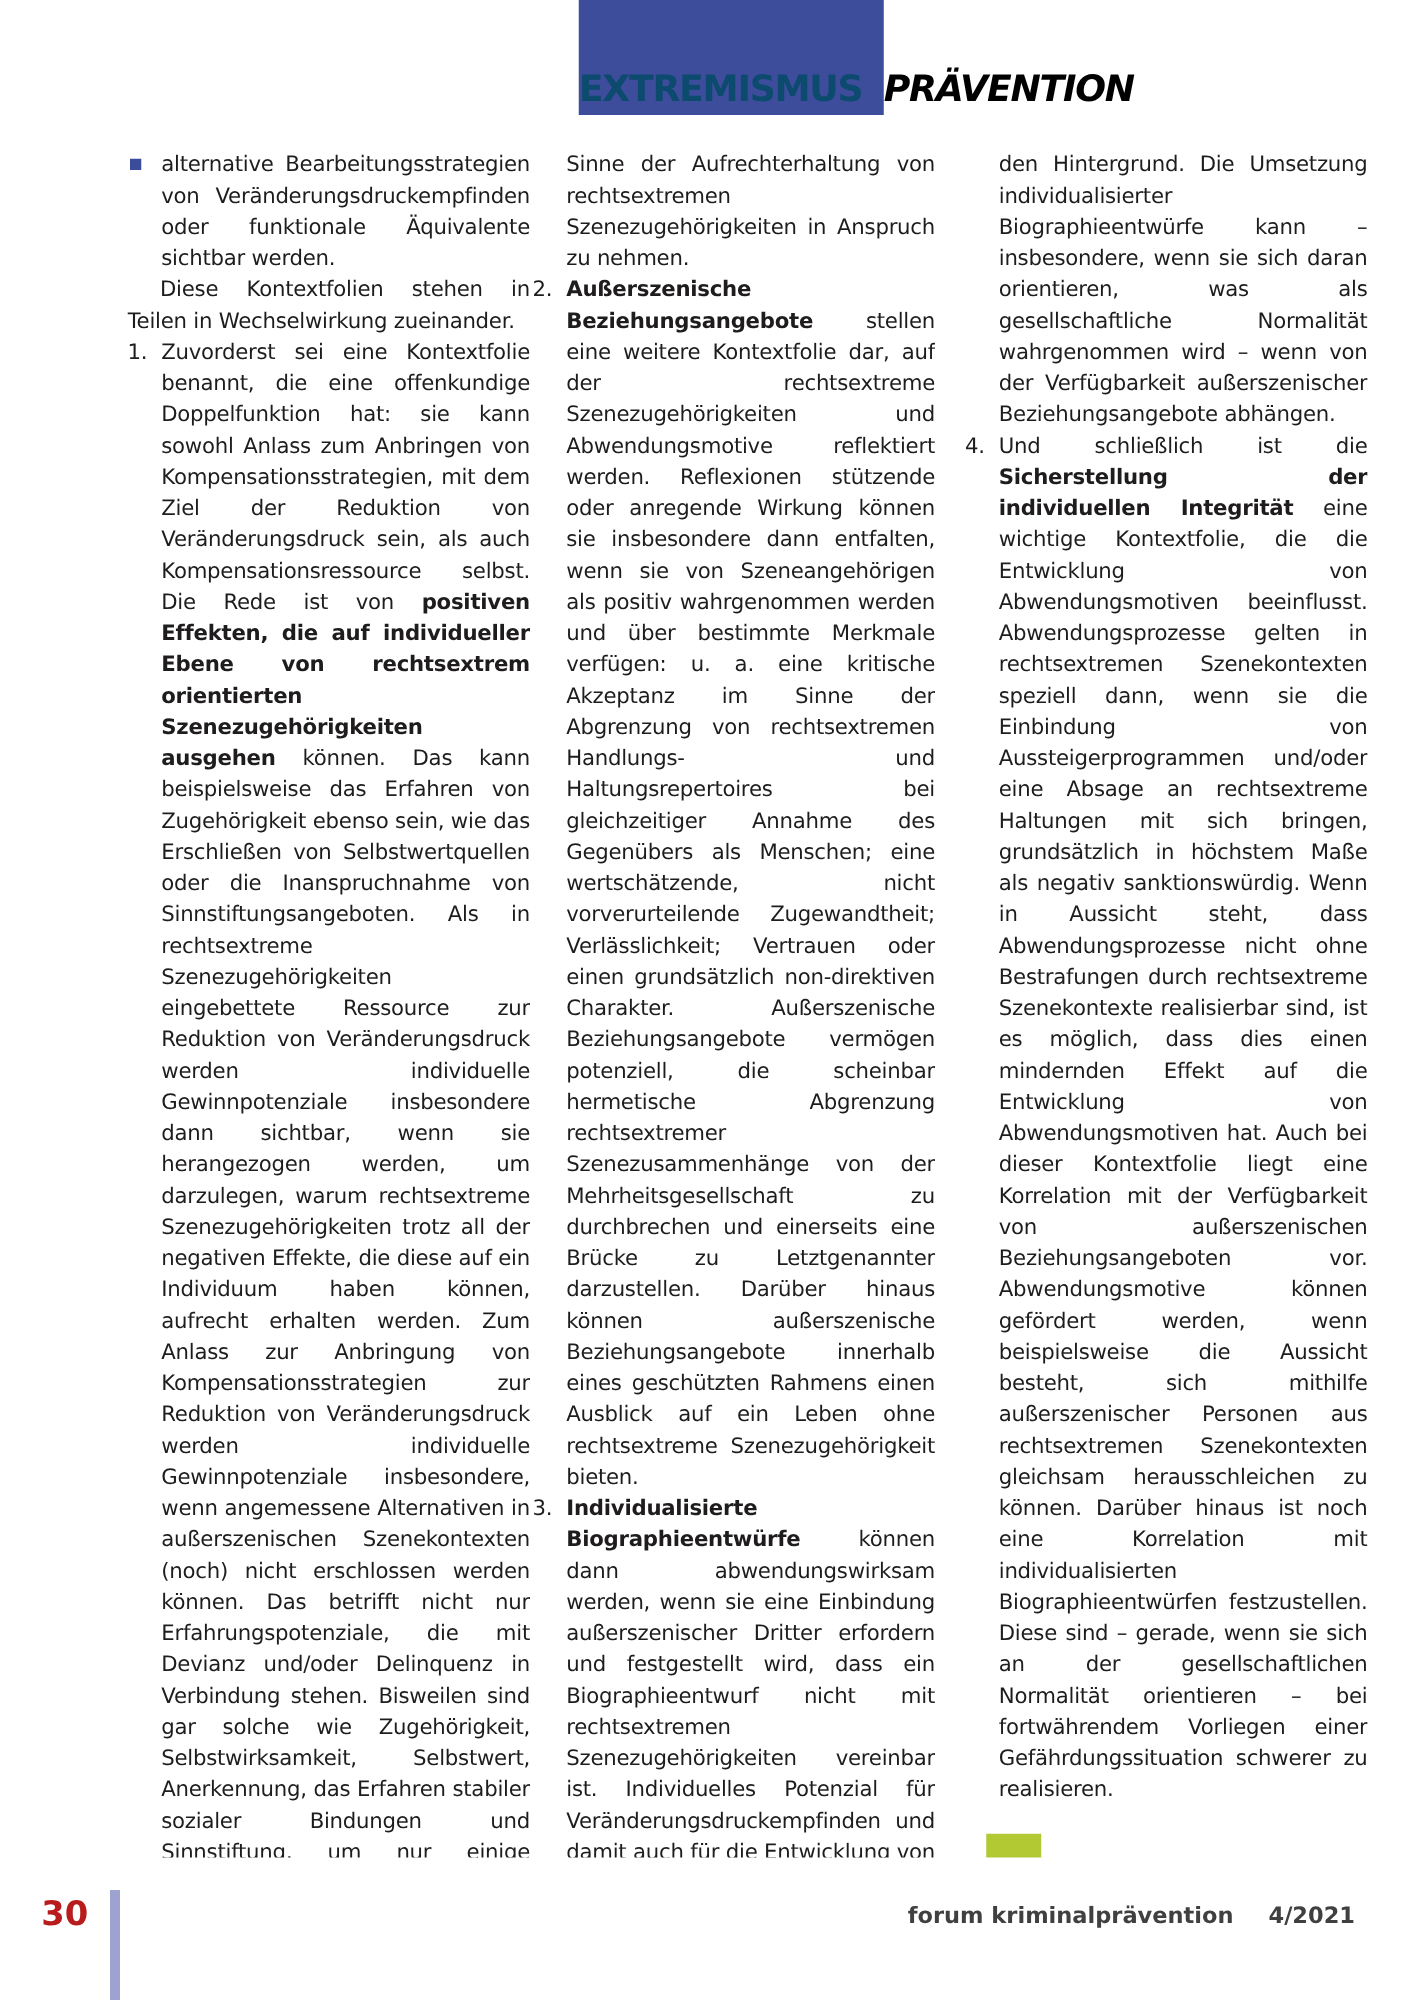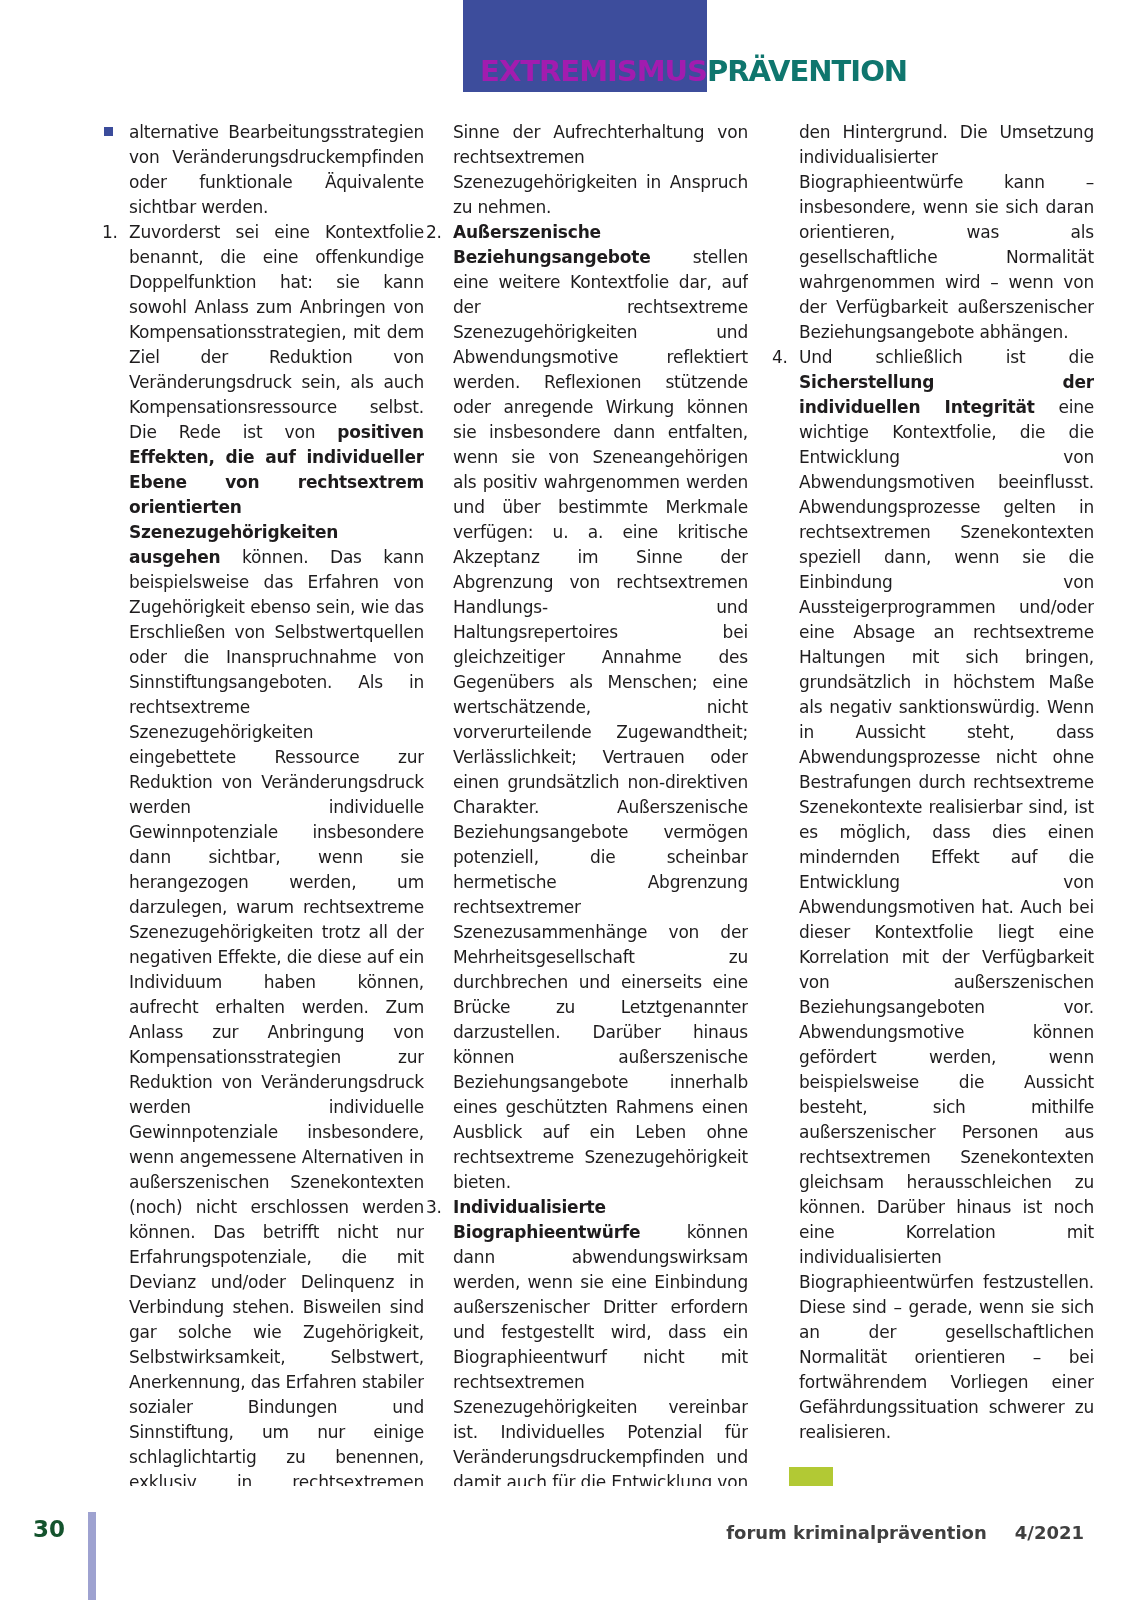--- a/index.html
+++ b/index.html
@@ -8,22 +8,22 @@
     font-family:"DejaVu Sans","Liberation Sans",sans-serif;
     color:#1e1c1d;overflow:hidden;
   }
   
   .hdr{position:absolute;left:463px;top:0;height:92px;width:600px;}
   .hdr-box{position:absolute;left:0;top:0;width:244px;height:92px;background:#3d4d9c;}
   .hdr-title{
     position:absolute;left:0;bottom:6px;white-space:nowrap;
     font-weight:bold;font-size:29px;letter-spacing:-1px;line-height:1;
   }
-  .hdr-title .w{display:inline-block;width:244px;text-align:right;color:#a21caf;}
-  .hdr-title .b{color:#0f766e;}
+  .hdr-title .w{display:inline-block;width:244px;text-align:left;color:#0c4a6e;}
+  .hdr-title .b{color:#000000;font-style:italic;}
   
   .col{
     position:absolute;top:120px;width:322px;height:1366px;overflow:hidden;
     font-size:17px;line-height:25px;text-align:justify;
     letter-spacing:-0.2px;hyphens:auto;margin-left:24px;
   }
   .c1{left:78px}.c2{left:402px}.c3{left:748px}
   b{font-weight:bold;}
   .bullet-item{position:relative;padding-left:27px;}
   .sq-bullet{
@@ -36,21 +36,21 @@
   
   .section-head{position:relative;margin-top:22px;height:95px;}
   .green-sq{position:absolute;left:17px;top:0;width:44px;height:44px;background:#b2c934;}
   .section-head h2{
     position:relative;margin:0;padding:21px 0 0 42px;width:250px;
     font-size:19px;line-height:25px;color:#2d4e9e;font-weight:bold;
     text-align:left;letter-spacing:0;
   }
   
   .page-num{
-    position:absolute;left:33px;top:1516px;font-size:23px;font-weight:bold;color:#14532d;
+    position:absolute;left:33px;top:1516px;font-size:27px;font-weight:bold;color:#b91c1c;
   }
   .footer-bar{position:absolute;left:88px;top:1512px;width:8px;height:88px;background:#9ea2d0;}
   .footer-right{
     position:absolute;right:48px;top:1522px;font-size:18px;font-weight:bold;color:#404040;
     white-space:nowrap;
   }
   .footer-right .issue{margin-left:28px;}
 </style>
 </head>
 <body>
@@ -60,20 +60,21 @@
   <div class="hdr-title">
     <span class="w">EXTREMISMUS</span><span class="b">PRÄVENTION</span>
   </div>
 </header>
 
 <div class="col c1">
   <div class="bullet-item">
     <span class="sq-bullet"></span>
     <span>alternative Bearbeitungsstrategien von Veränderungsdruckempfinden oder funktionale Äquivalente sichtbar werden.</span>
   </div>
+  <div class="p-indent">Diese Kontextfolien stehen in Teilen in Wechselwirkung zueinander.</div>
   <div class="num-item">
     <span class="num">1.</span>
     <span>Zuvorderst sei eine Kontextfolie benannt, die eine offenkundige Doppelfunktion hat: sie kann sowohl Anlass zum Anbringen von Kompensationsstrategien, mit dem Ziel der Reduktion von Veränderungsdruck sein, als auch Kompensationsressource selbst. Die Rede ist von </span><b>positiven Effekten, die auf individueller Ebene von rechtsextrem orientierten Szenezugehörigkeiten ausgehen</b><span> können. Das kann beispielsweise das Erfahren von Zugehörigkeit ebenso sein, wie das Erschließen von Selbstwertquellen oder die Inanspruchnahme von Sinnstiftungsangeboten. Als in rechtsextreme Szenezugehörigkeiten eingebettete Ressource zur Reduktion von Veränderungsdruck werden individuelle Gewinnpotenziale insbesondere dann sichtbar, wenn sie herangezogen werden, um darzulegen, warum rechtsextreme Szenezugehörigkeiten trotz all der negativen Effekte, die diese auf ein Individuum haben können, aufrecht erhalten werden. Zum Anlass zur Anbringung von Kompensationsstrategien zur Reduktion von Veränderungsdruck werden individuelle Gewinnpotenziale insbesondere, wenn angemessene Alternativen in außerszenischen Szenekontexten (noch) nicht erschlossen werden können. Das betrifft nicht nur Erfahrungspotenziale, die mit Devianz und/oder Delinquenz in Verbindung stehen. Bisweilen sind gar solche wie Zugehörigkeit, Selbstwirksamkeit, Selbstwert, Anerkennung, das Erfahren stabiler sozialer Bindungen und Sinnstiftung, um nur einige schlaglichtartig zu benennen, exklusiv in rechtsextremen Szenekontexten zu erschließen (und häufig auch hinwendungsrelevant!). Wenn dies der Fall ist, dann bedeuten Abwendungsprozesse, wenn sie vollzogen würden, von diesen positiven Erfahrungspotenzialen möglicherweise abgeschnitten zu sein. Und vor diesem Hintergrund können positive Erfahrungspotenziale, die in rechtsextrem orientierten Kontexten geboten werden, ein Anlass sein, Veränderungsdruck kompensierende Ressourcen im</span>
   </div>
 </div>
 
 <div class="col c2">
   <div class="cont">Sinne der Aufrechterhaltung von rechtsextremen Szenezugehörigkeiten in Anspruch zu nehmen.</div>
   <div class="num-item">
     <span class="num">2.</span>

